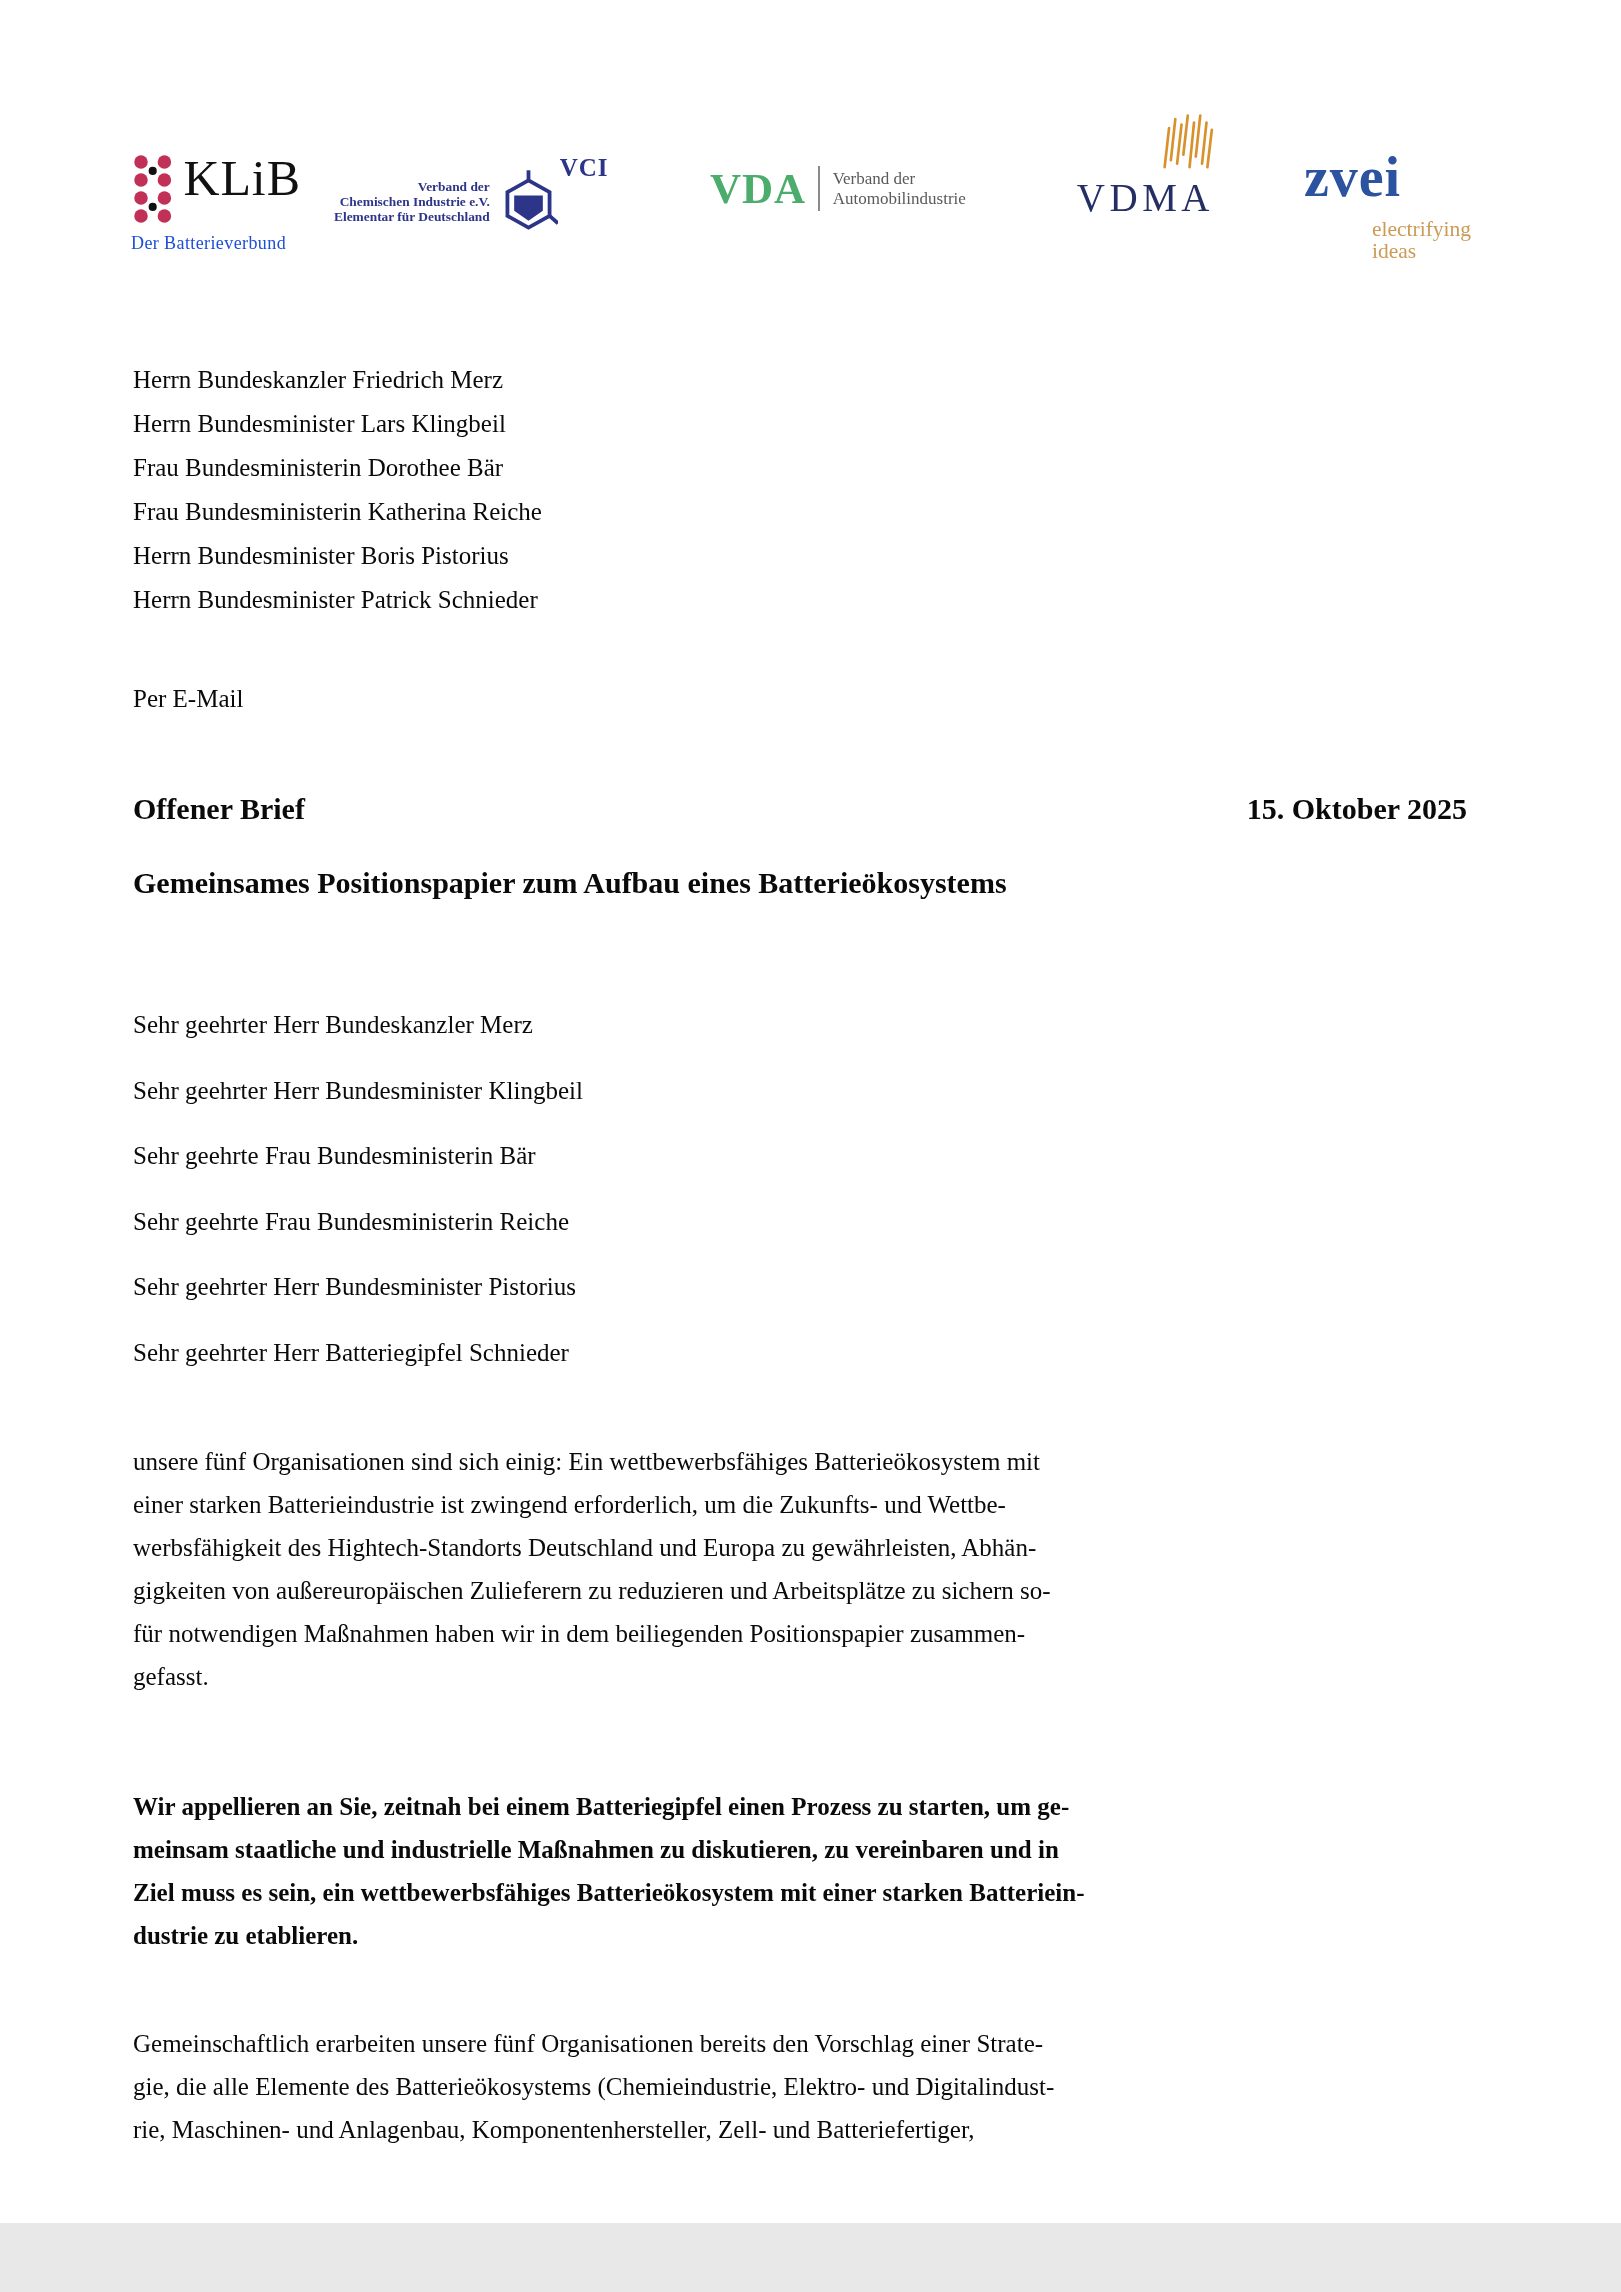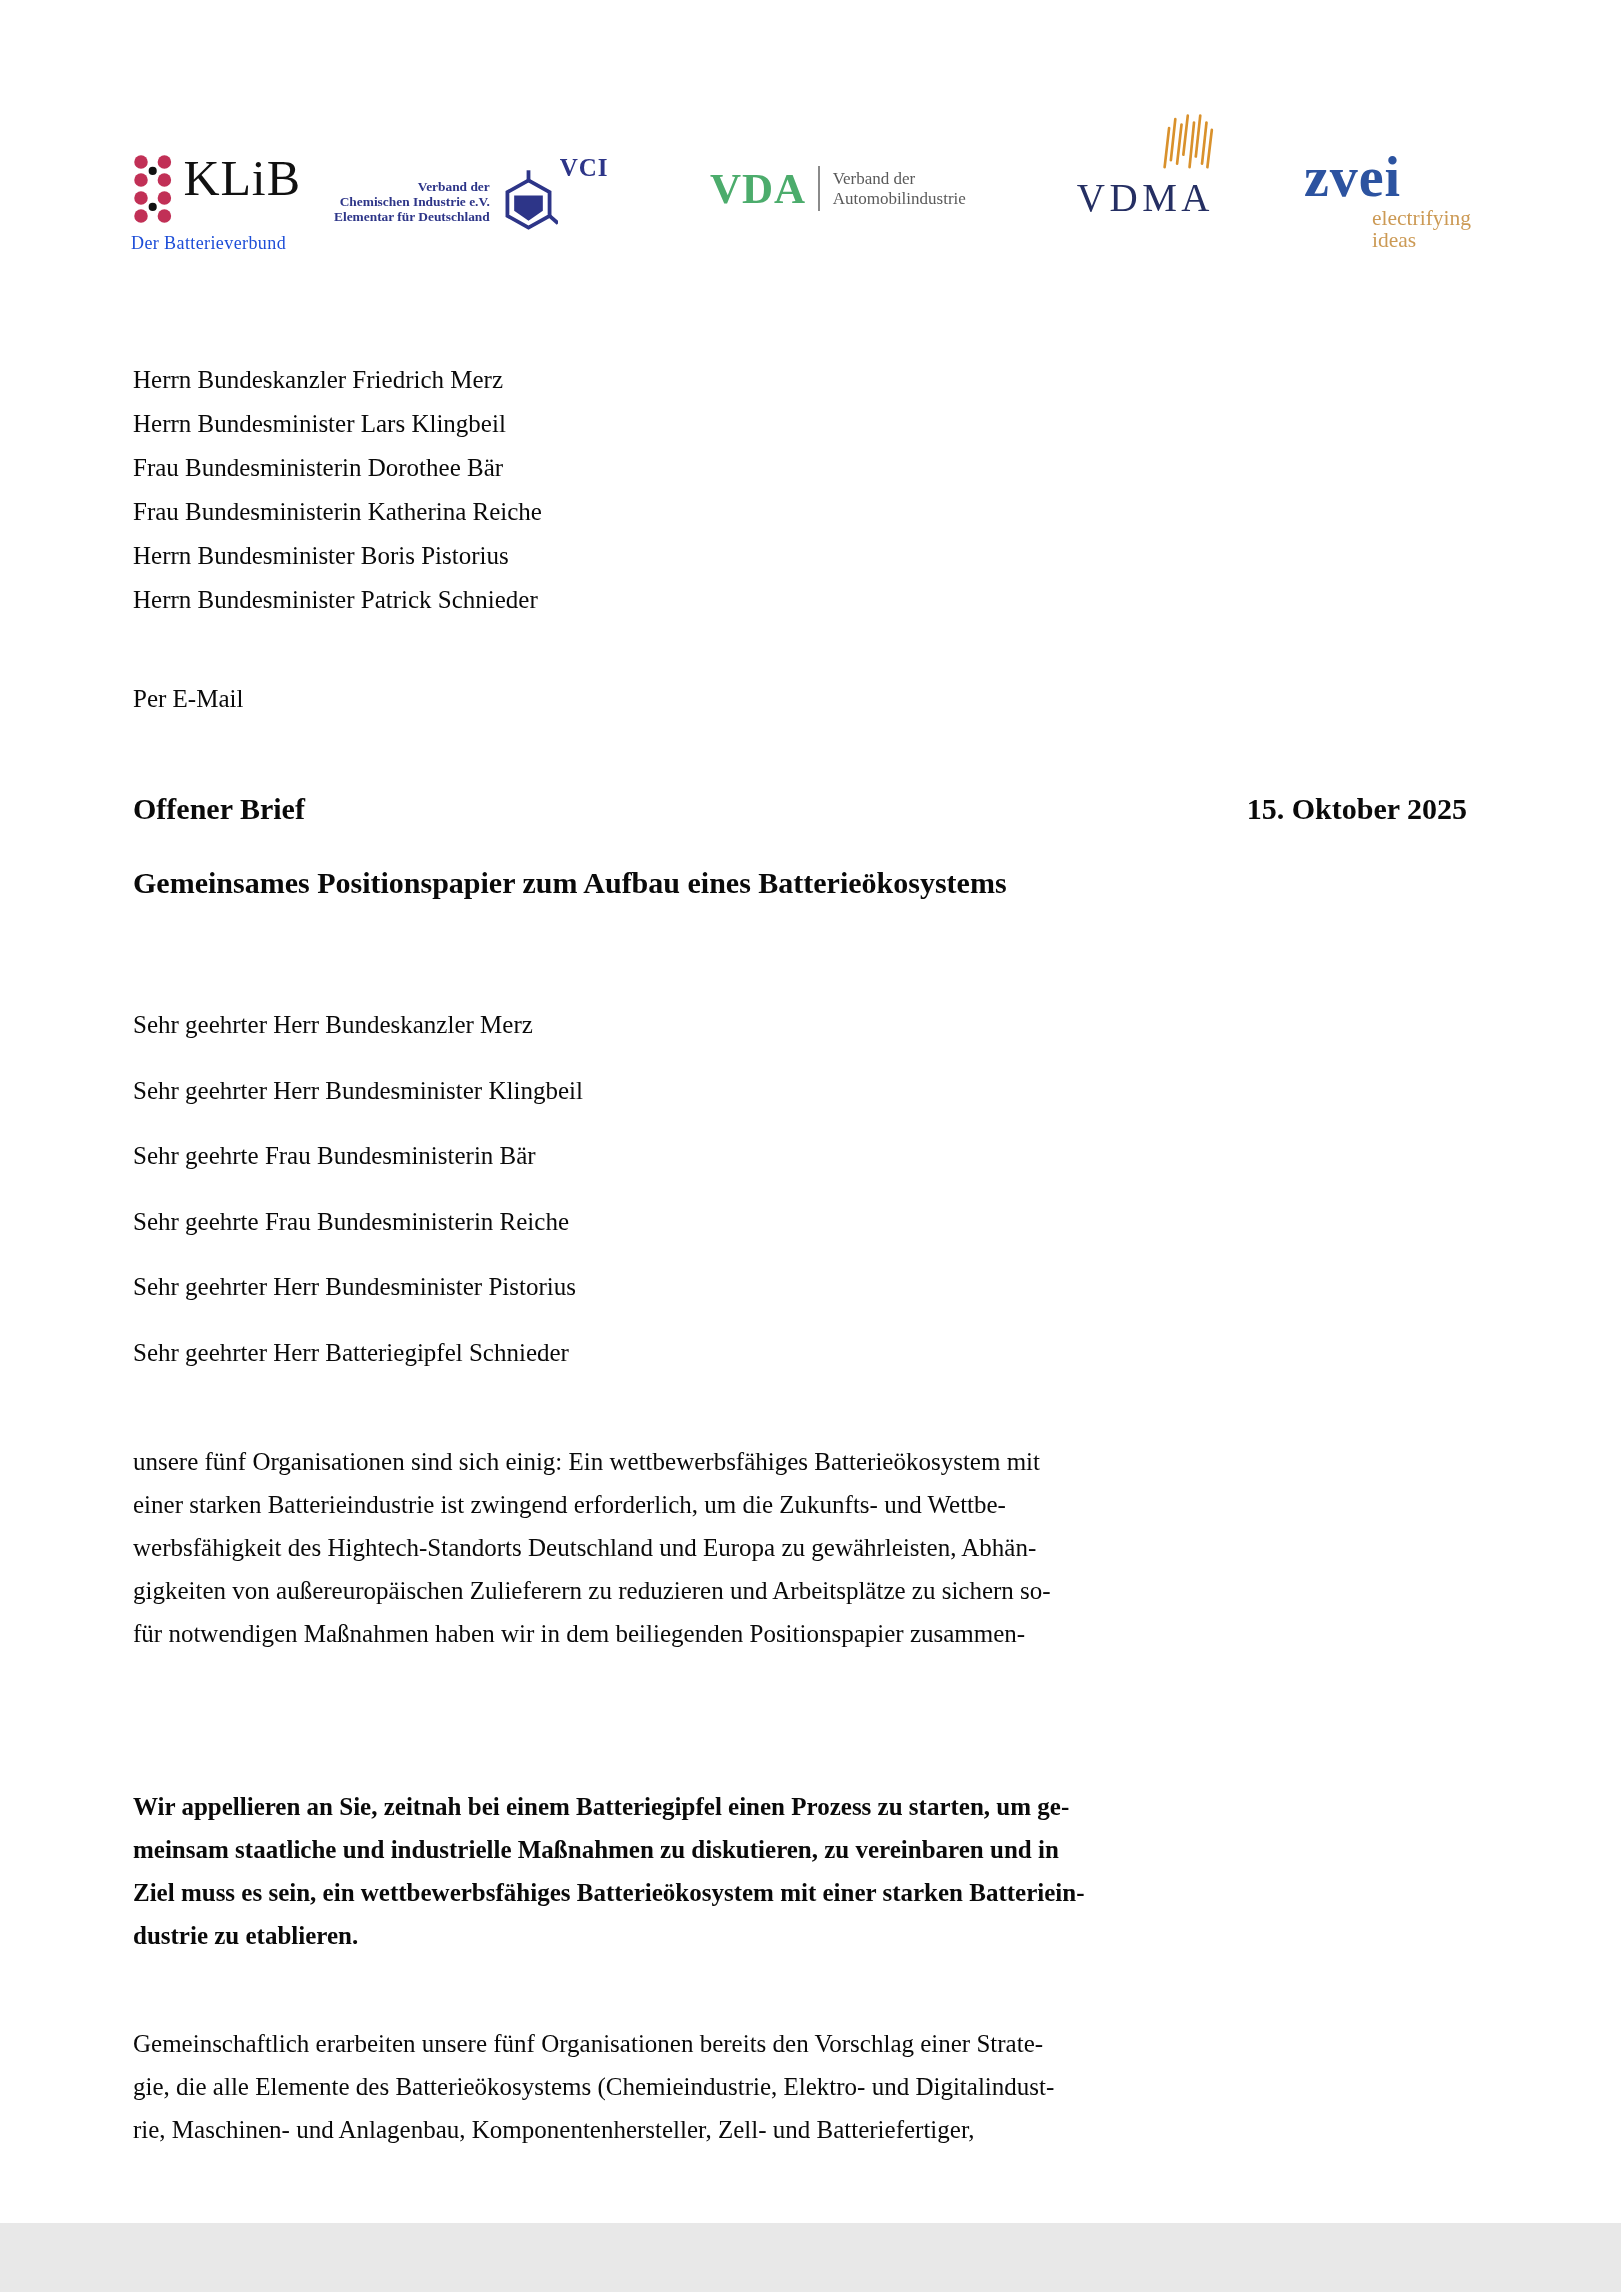--- a/index.html
+++ b/index.html
@@ -23,21 +23,21 @@
   .vda { left:710px; top:166px; display:flex; align-items:center; }
   .vda-abbr { color:#4CAC6C; font-size:43px; font-weight:700; letter-spacing:0.9px; line-height:43px; }
   .vda-sep  { width:1.8px; height:45px; background:#8a8a8a; margin:0 12.5px 0 12.5px; }
   .vda-text { color:#5A5A5A; font-size:17px; line-height:19.7px; }
 
   .vdma { left:1062px; top:112px; width:152px; text-align:right; }
   .vdma-word { color:#252F63; font-size:39px; font-weight:500; letter-spacing:4.5px; line-height:41px; margin-top:3.6px; }
 
   .zvei { left:1304px; top:149px; }
   .zvei-word { color:#2C53A0; font-size:56px; font-weight:700; letter-spacing:0.9px; line-height:57px; }
-  .zvei-tag  { color:#CC9A55; font-size:21.5px; line-height:22.4px; font-weight:500; margin-left:68px; margin-top:1px; }
+  .zvei-tag  { color:#CC9A55; font-size:21.5px; line-height:22.4px; font-weight:500; margin-left:68px; margin-top:12px; }
 
   
   .recipients { left:133px; top:358px; font-size:25px; line-height:44px; }
   .delivery   { left:133px; top:677px; font-size:25px; line-height:44px; }
 
   .header-row { left:133px; top:791px; width:1334px; display:flex; justify-content:space-between; align-items:baseline; }
   .header-row .title, .header-row .date { font-size:30px; font-weight:700; line-height:36px; }
 
   .subject { left:133px; top:865px; font-size:30px; font-weight:700; line-height:36px; }
 
@@ -160,20 +160,21 @@
     <div class="line">Sehr geehrter Herr Bundesminister Pistorius</div>
     <div class="line">Sehr geehrter Herr Batteriegipfel Schnieder</div>
   </div>
 
   <div class="abs para p1">
     <div class="line">unsere fünf Organisationen sind sich einig: Ein wettbewerbsfähiges Batterieökosystem mit</div>
     <div class="line">einer starken Batterieindustrie ist zwingend erforderlich, um die Zukunfts- und Wettbe-</div>
     <div class="line">werbsfähigkeit des Hightech-Standorts Deutschland und Europa zu gewährleisten, Abhän-</div>
     <div class="line">gigkeiten von außereuropäischen Zulieferern zu reduzieren und Arbeitsplätze zu sichern so-</div>
     <div class="line">für notwendigen Maßnahmen haben wir in dem beiliegenden Positionspapier zusammen-</div>
+    <div class="line">gefasst.</div>
   </div>
 
   <div class="abs para p2">
     <div class="line">Wir appellieren an Sie, zeitnah bei einem Batteriegipfel einen Prozess zu starten, um ge-</div>
     <div class="line">meinsam staatliche und industrielle Maßnahmen zu diskutieren, zu vereinbaren und in</div>
     <div class="line">Ziel muss es sein, ein wettbewerbsfähiges Batterieökosystem mit einer starken Batteriein-</div>
     <div class="line">dustrie zu etablieren.</div>
   </div>
 
   <div class="abs para p3">

